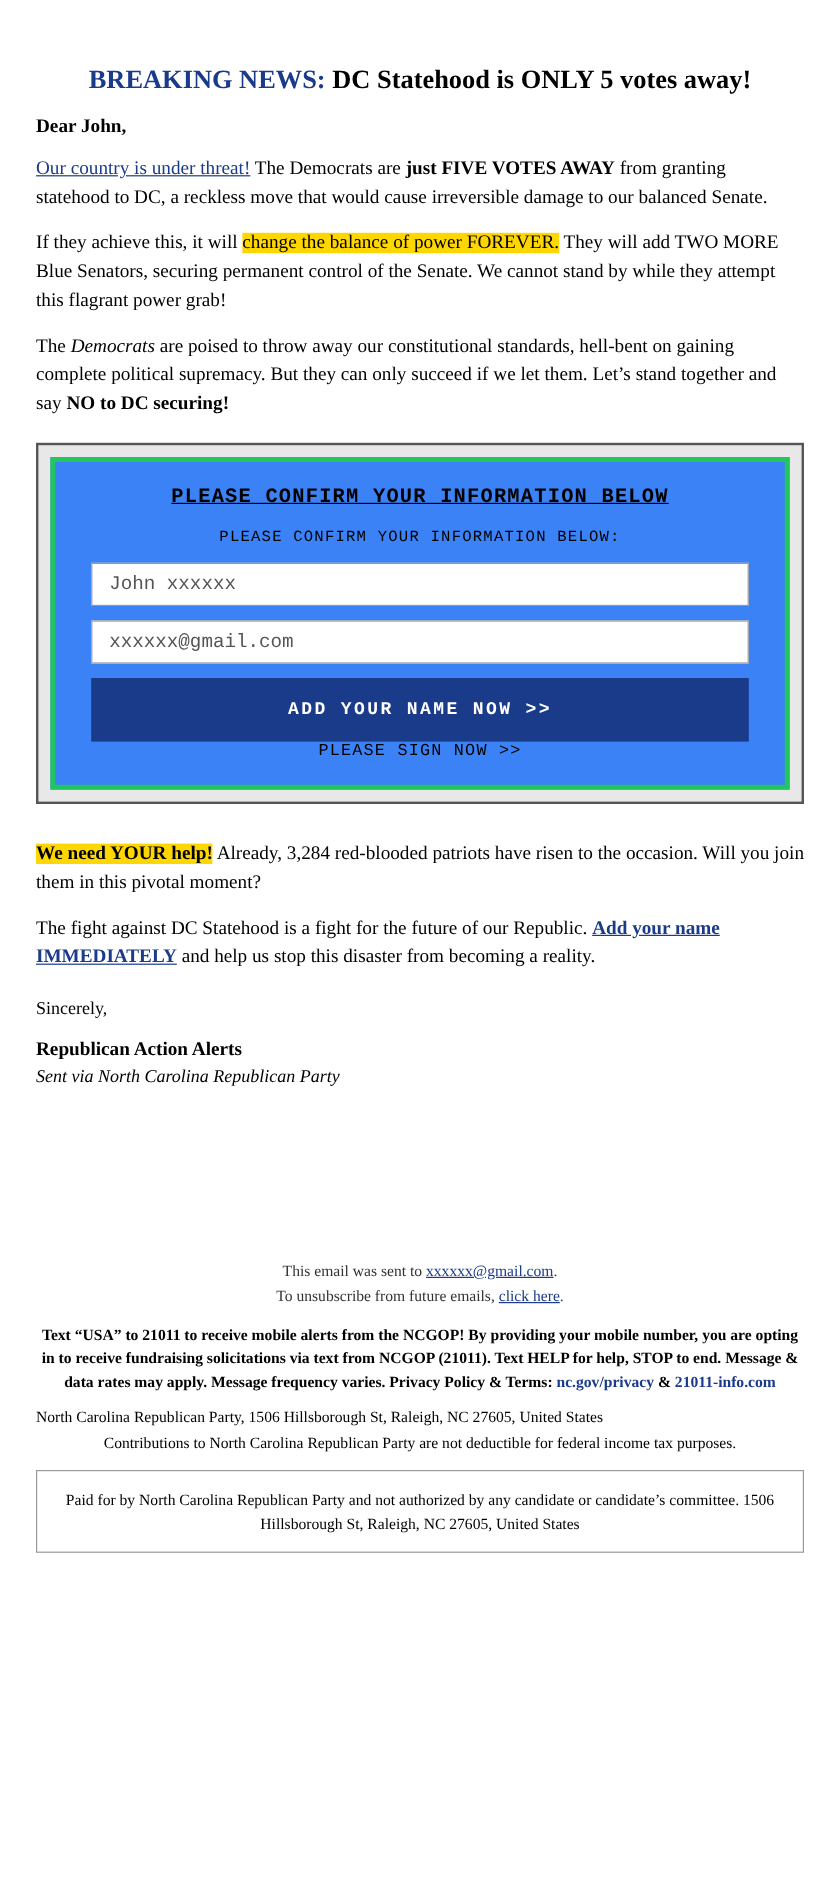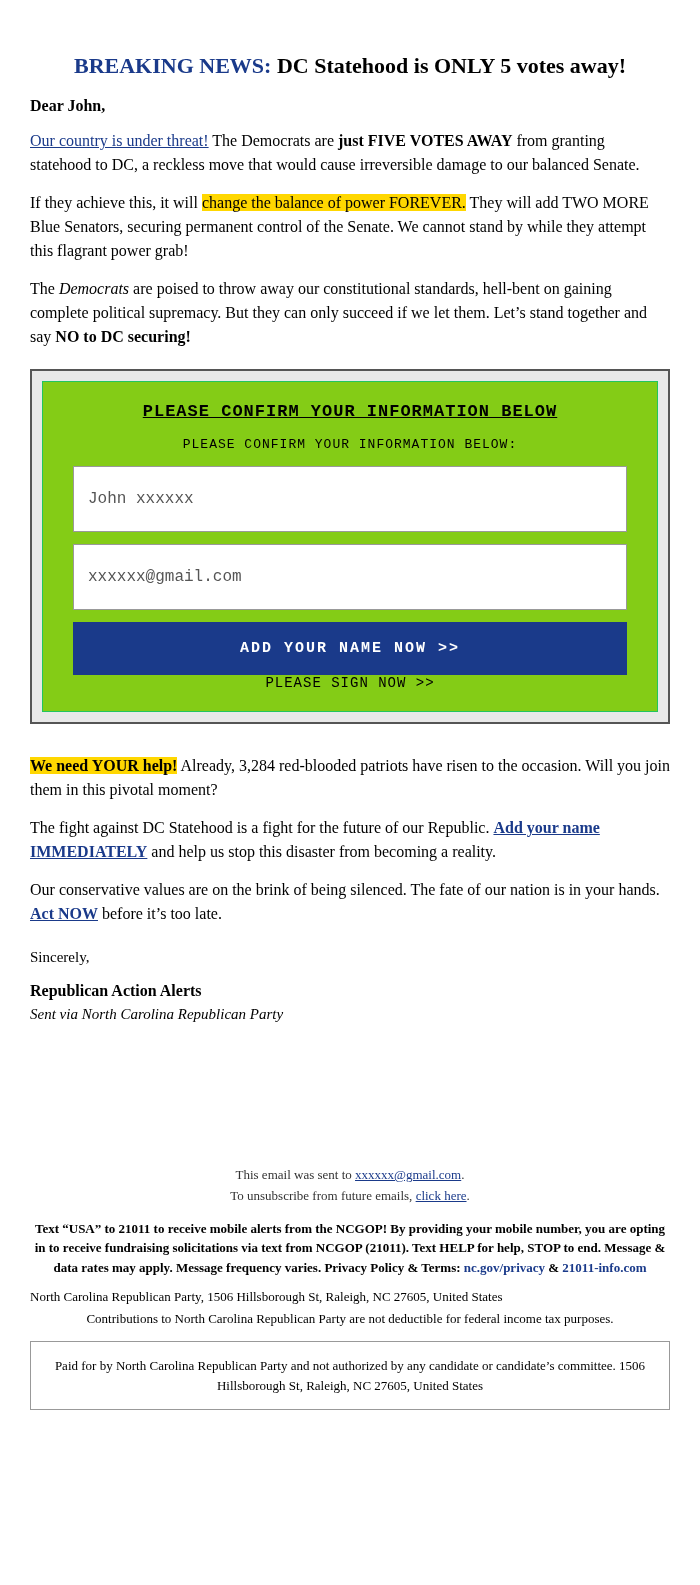--- a/index.html
+++ b/index.html
@@ -45,43 +45,43 @@
     .italic { font-style: italic; }
 
     
     .form-outer {
       border: 2px solid #555;
       padding: 10px;
       margin: 20px 0;
       background: #e8e8e8;
     }
     .form-inner {
-      border: 1px solid #22c55e;
+      border: 4px solid #22c55e;
       padding: 20px 30px 20px 30px;
-      background: #84cc16;
+      background: #3b82f6;
     }
     .form-title-big {
       font-family: 'Courier New', Courier, monospace;
       font-size: 17px;
       font-weight: bold;
       text-decoration: underline;
       text-align: center;
       margin-bottom: 16px;
       letter-spacing: 1px;
     }
     .form-subtitle {
       font-family: 'Courier New', Courier, monospace;
       font-size: 13px;
       text-align: center;
       margin-bottom: 14px;
       letter-spacing: 1px;
     }
     .form-input {
       width: 100%;
-      padding: 23px 14px;
+      padding: 8px 14px;
       font-size: 16px;
       font-family: 'Courier New', Courier, monospace;
       border: 1px solid #999;
       background: #fff;
       margin-bottom: 12px;
       color: #555;
     }
     .form-button {
       display: block;
       width: 100%;
@@ -199,23 +199,20 @@
   </div>
 </div>
 
 <div class="footer-main">
   <p class="para">
     <span class="highlight-yellow bold">We need YOUR help!</span><span> Already, 3,284 red-blooded patriots have risen to the occasion. Will you join them in this pivotal moment?</span>
   </p>
   <p class="para">
     <span>The fight against DC Statehood is a fight for the future of our Republic. </span><a class="link-underline bold">Add your name IMMEDIATELY</a><span> and help us stop this disaster from becoming a reality.</span>
   </p>
-  <p class="para">
-    <span>Our conservative values are on the brink of being silenced. The fate of our nation is in your hands. </span><a class="link-underline bold">Act NOW</a><span> before it’s too late.</span>
-  </p>
 
   <p class="sincerely">Sincerely,</p>
   <p class="org-name">Republican Action Alerts</p>
   <p class="sent-via">Sent via North Carolina Republican Party</p>
 </div>
 
 <div class="spacer"></div>
 
 <div class="email-footer">
   <p>

